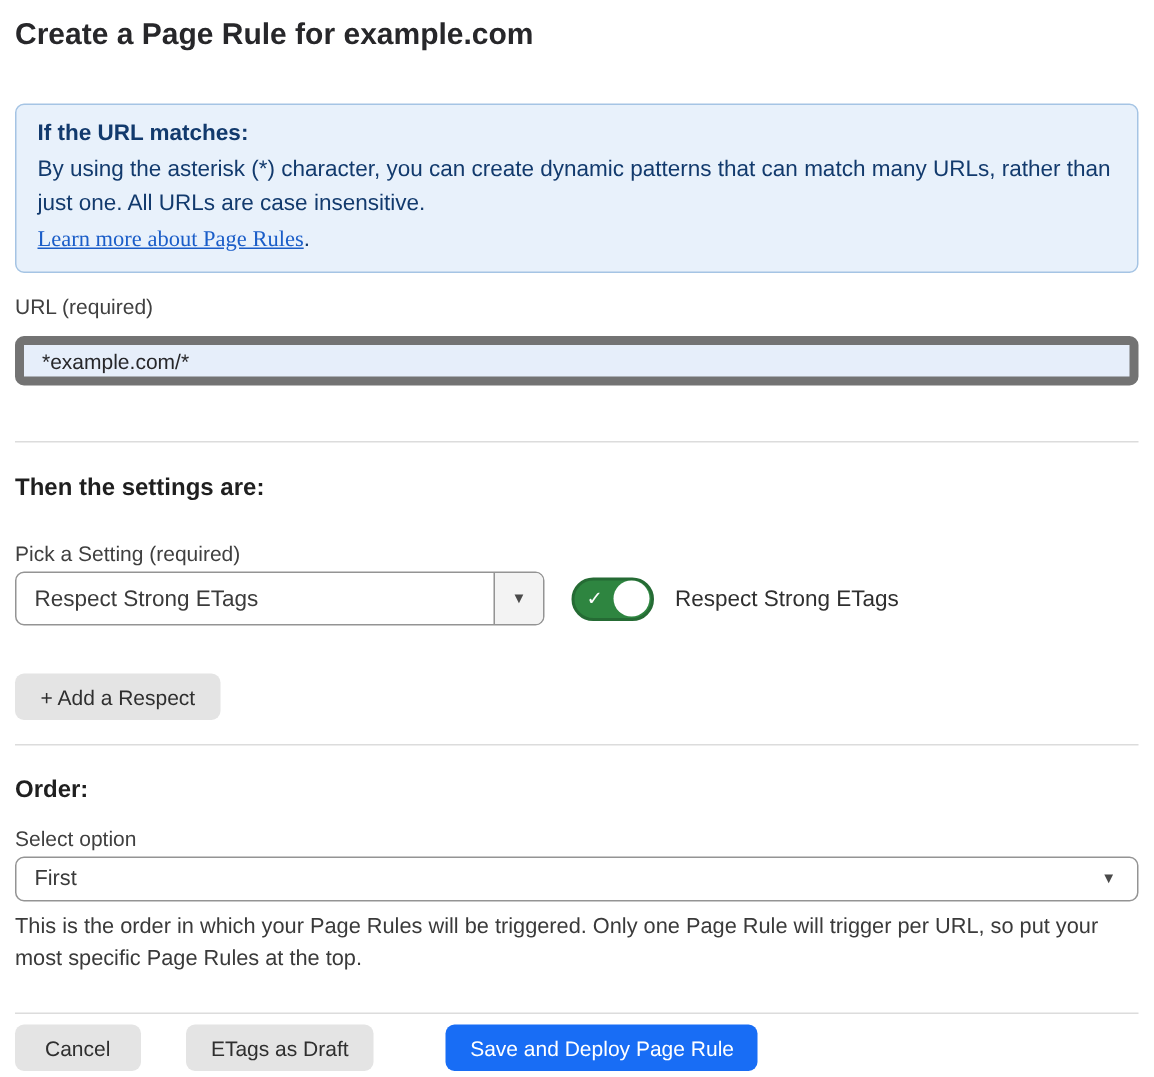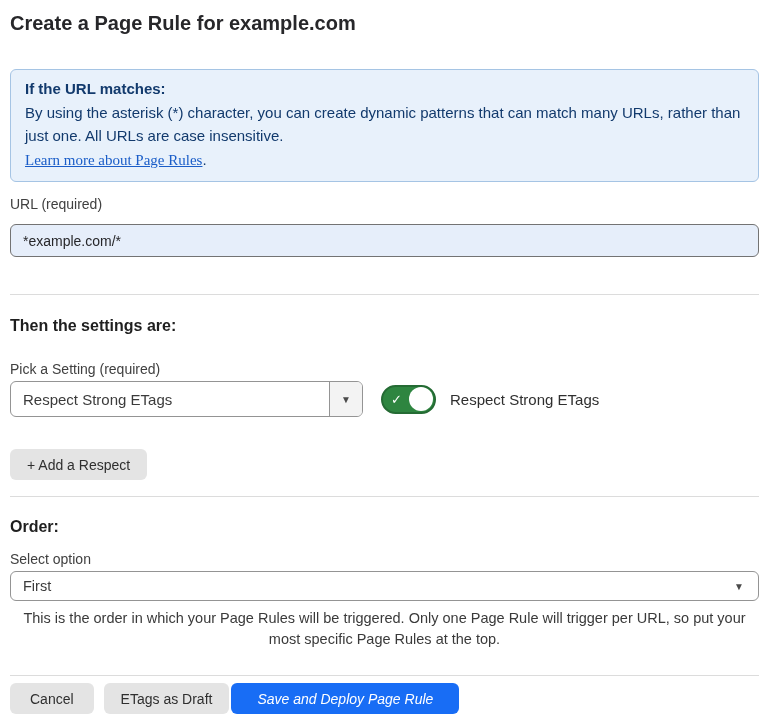--- a/index.html
+++ b/index.html
@@ -45,21 +45,21 @@
     line-height: 18px;
     color: #404040;
   }
 
   .url-input {
     display: block;
     width: 100%;
     margin-top: 11px;
     height: 33px;
     background: #e6eefa;
-    border: 1px solid #737373;
+    border: 6px solid #737373;
     border-radius: 6px;
     padding: 0 12px;
     font-family: "Liberation Sans", "DejaVu Sans", sans-serif;
     font-size: 14px;
     color: #27272a;
     outline: none;
   }
 
   .divider {
     border: none;
@@ -196,31 +196,31 @@
     transform: translateY(-50%);
     color: #4a4a4a;
     font-size: 10px;
   }
 
   .help-text {
     margin-top: 7px;
     font-size: 14.5px;
     line-height: 21px;
     color: #3a3a3a;
-    text-align: center;
   }
 
   .footer-actions {
     margin-top: 7px;
     display: flex;
     align-items: center;
+    gap: 20px;
   }
   .cancel-btn { padding: 0 20px; }
   .save-draft-btn { margin-left: 10px; padding: 0 17px; }
-  .deploy-btn { margin-left: 2px; padding: 0 26px; font-style: italic; }
+  .deploy-btn { margin-left: 28px; padding: 0 16px; }
 </style>
 </head>
 <body>
 
 <div class="container">
 
   <h1 class="page-title">Create a Page Rule for example.com</h1>
 
   <div class="info-box">
     <div class="info-heading">If the URL matches:</div>

